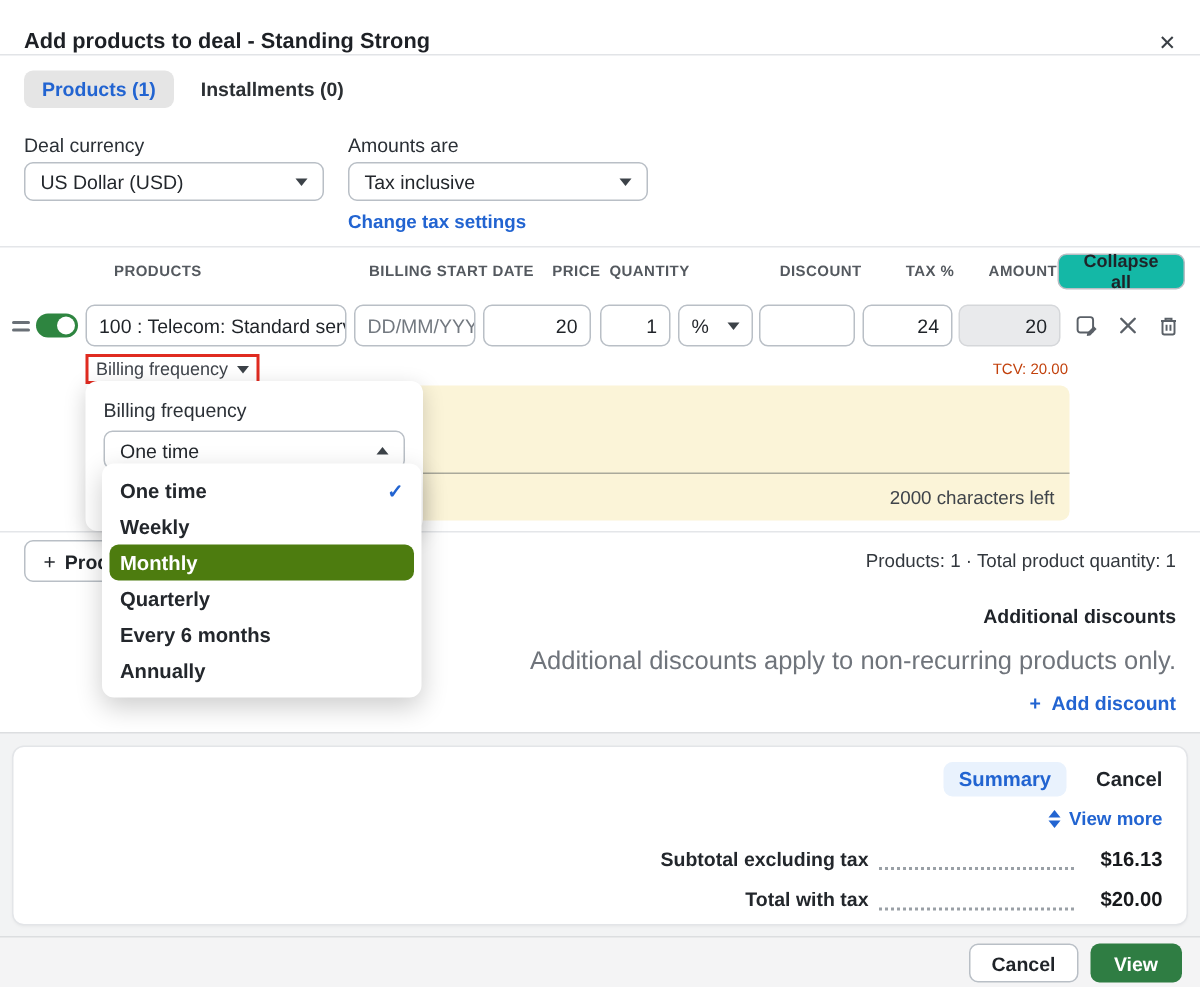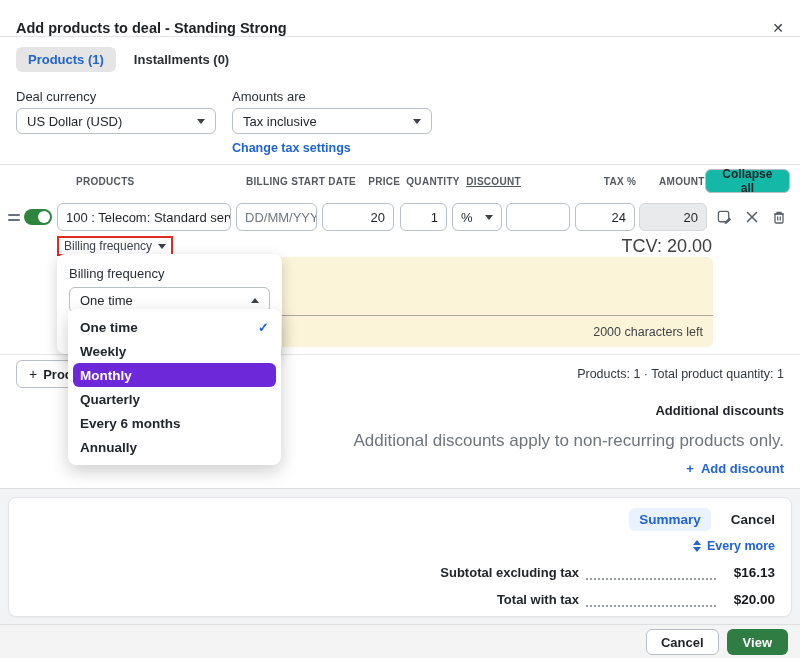--- a/index.html
+++ b/index.html
@@ -24,21 +24,21 @@
   .tax-link { margin-top:7px; font-size:12.5px; color:#2264d1; font-weight:bold; height:15px; cursor:pointer; }
 
   
   .products-section { margin-top:8px; border-top:1px solid #e4e6e9; padding-top:3px; }
   .table-header { display:flex; align-items:center; height:26px; padding:0 10px 0 8px; font-size:10px; font-weight:bold; letter-spacing:.3px; color:#54595f; text-transform:uppercase; }
   .th { white-space:nowrap; overflow:visible; }
   .th-products { margin-left:68px; width:174px; }
   .th-date { margin-left:5px; width:81px; }
   .th-price { margin-left:5px; width:72px; text-align:right; }
   .th-qty { margin-left:6px; width:47px; }
-  .th-discount { margin-left:13px; width:114px; text-align:left;text-decoration:underline; }
+  .th-discount { margin-left:13px; width:114px; text-align:right; }
   .th-tax { margin-left:5px; width:60px; text-align:right; }
   .th-amount { margin-left:4px; width:68px; text-align:right; }
   .collapse-all-btn { margin-left:auto; height:24px; padding:0 10px; border:1px solid #b9bec4; border-radius:6px; background:#14b8a6; font-size:12px; font-weight:bold; color:#1f2328; text-transform:none; letter-spacing:0; display:flex; align-items:center; cursor:pointer; }
 
   .prow { display:flex; align-items:center; padding:0 10px 0 8px; margin-top:9px; height:28px; }
   .drag-handle { width:12px; display:flex; flex-direction:column; gap:3px; cursor:grab; }
   .drag-handle i { display:block; height:2px; background:#6a7077; border-radius:1px; }
   .toggle { margin-left:4px; width:28px; height:16px; border-radius:9px; background:#2e8540; position:relative; cursor:pointer; }
   .toggle .knob { position:absolute; right:2px; top:2px; width:12px; height:12px; border-radius:50%; background:#fff; }
   .cell-input { height:28px; border:1px solid #b9bfc6; border-radius:6px; background:#fff; font-size:13px; color:#1f2328; display:flex; align-items:center; padding:0 8px; white-space:nowrap; overflow:hidden; }
@@ -48,21 +48,21 @@
   .c-qty { margin-left:6px; width:47px; justify-content:flex-end; }
   .c-unit { margin-left:5px; width:50px; justify-content:space-between; cursor:pointer; }
   .c-discount { margin-left:4px; width:64px; }
   .c-tax { margin-left:5px; width:60px; justify-content:flex-end; }
   .c-amount { margin-left:4px; width:68px; justify-content:flex-end; background:#e9eaec; border-color:#d5d7da; }
   .row-icons { margin-left:10px; display:flex; align-items:center; gap:13px; }
   .row-icons svg { display:block; cursor:pointer; }
 
   .bfreq-row { margin-top:6px; height:18px; display:flex; align-items:center; justify-content:space-between; padding-left:57px; padding-right:88px; }
   .bfreq-trigger { display:flex; align-items:center; gap:6px; border:2px solid #e02b20; padding:1px 5px; font-size:12px; color:#3f444b; cursor:pointer; }
-  .tcv-text { font-size:18px; color:#404040; }
+  .tcv-text { font-size:10px; color:#c2410c; }
 
   .spacer-under-row { height:99px; }
   .section-divider { border-top:1px solid #e4e6e9; }
 
   
   .add-row { display:flex; align-items:center; justify-content:space-between; padding:5px 16px 4px 16px; height:37px; }
   .add-product-btn { height:28px; border:1px solid #b9bfc6; border-radius:6px; background:#fff; padding:0 12px; display:flex; align-items:center; gap:6px; font-size:13px; font-weight:bold; color:#1f2328; cursor:pointer; }
   .plus-glyph { font-size:14px; font-weight:normal; color:#1f2328; }
   .row-summary { font-size:12.5px; color:#33383e; }
 
@@ -96,21 +96,21 @@
   .comment-box { position:absolute; left:60px; top:257px; width:653px; height:90px; background:#fbf4d8; border-radius:6px; z-index:1; display:flex; flex-direction:column; }
   .comment-area { flex:1; border-bottom:1px solid #aaa99b; }
   .comment-foot { height:31px; display:flex; align-items:center; justify-content:flex-end; padding-right:10px; font-size:12.5px; color:#3f444a; }
 
   .freq-popup { position:absolute; left:57px; top:254px; width:225px; height:100px; background:#fff; border-radius:8px; box-shadow:0 4px 14px rgba(0,0,0,.18); z-index:2; padding:12px; }
   .freq-popup .field-label { font-size:13px; color:#2b3036; margin-bottom:6px; }
   .freq-select { height:26px; border:1px solid #b9bfc6; border-radius:6px; display:flex; align-items:center; justify-content:space-between; padding:0 10px; font-size:13px; color:#23272c; cursor:pointer; }
 
   .freq-options { position:absolute; left:68px; top:309px; width:213px; height:156px; background:#fff; border-radius:8px; box-shadow:0 6px 18px rgba(0,0,0,.2); z-index:3; padding:6px 0; }
   .opt { height:24px; display:flex; align-items:center; justify-content:space-between; padding:0 12px; font-size:13.5px; font-weight:bold; color:#23272c; cursor:pointer; }
-  .opt-highlight { background:#6d28d9; color:#fff; margin:0 5px; border-radius:6px; padding:0 7px; }
+  .opt-highlight { background:#4d7c0f; color:#fff; margin:0 5px; border-radius:6px; padding:0 7px; }
   .check-mark { color:#2264d1; font-size:13px; font-weight:bold; }
 </style>
 </head>
 <body>
 
 <div class="modal-header">
   <div class="modal-title">Add products to deal - Standing Strong</div>
   <div class="close-x">✕</div>
 </div>
 
@@ -220,21 +220,21 @@
   <div class="summary-card">
     <div class="sum-tabs">
       <div class="sum-tab-active">Summary</div>
       <div class="sum-tab">Cancel</div>
     </div>
     <div class="view-more">
       <span class="updown">
           <span class="u"></span>
           <span class="d"></span>
         </span>
-      <span>Every more</span>
+      <span>View more</span>
     </div>
     <div class="sum-row">
       <div class="sum-label">Subtotal excluding tax</div>
       <div class="leader"></div>
       <div class="sum-value">$16.13</div>
     </div>
     <div class="sum-row">
       <div class="sum-label">Total with tax</div>
       <div class="leader"></div>
       <div class="sum-value">$20.00</div>

